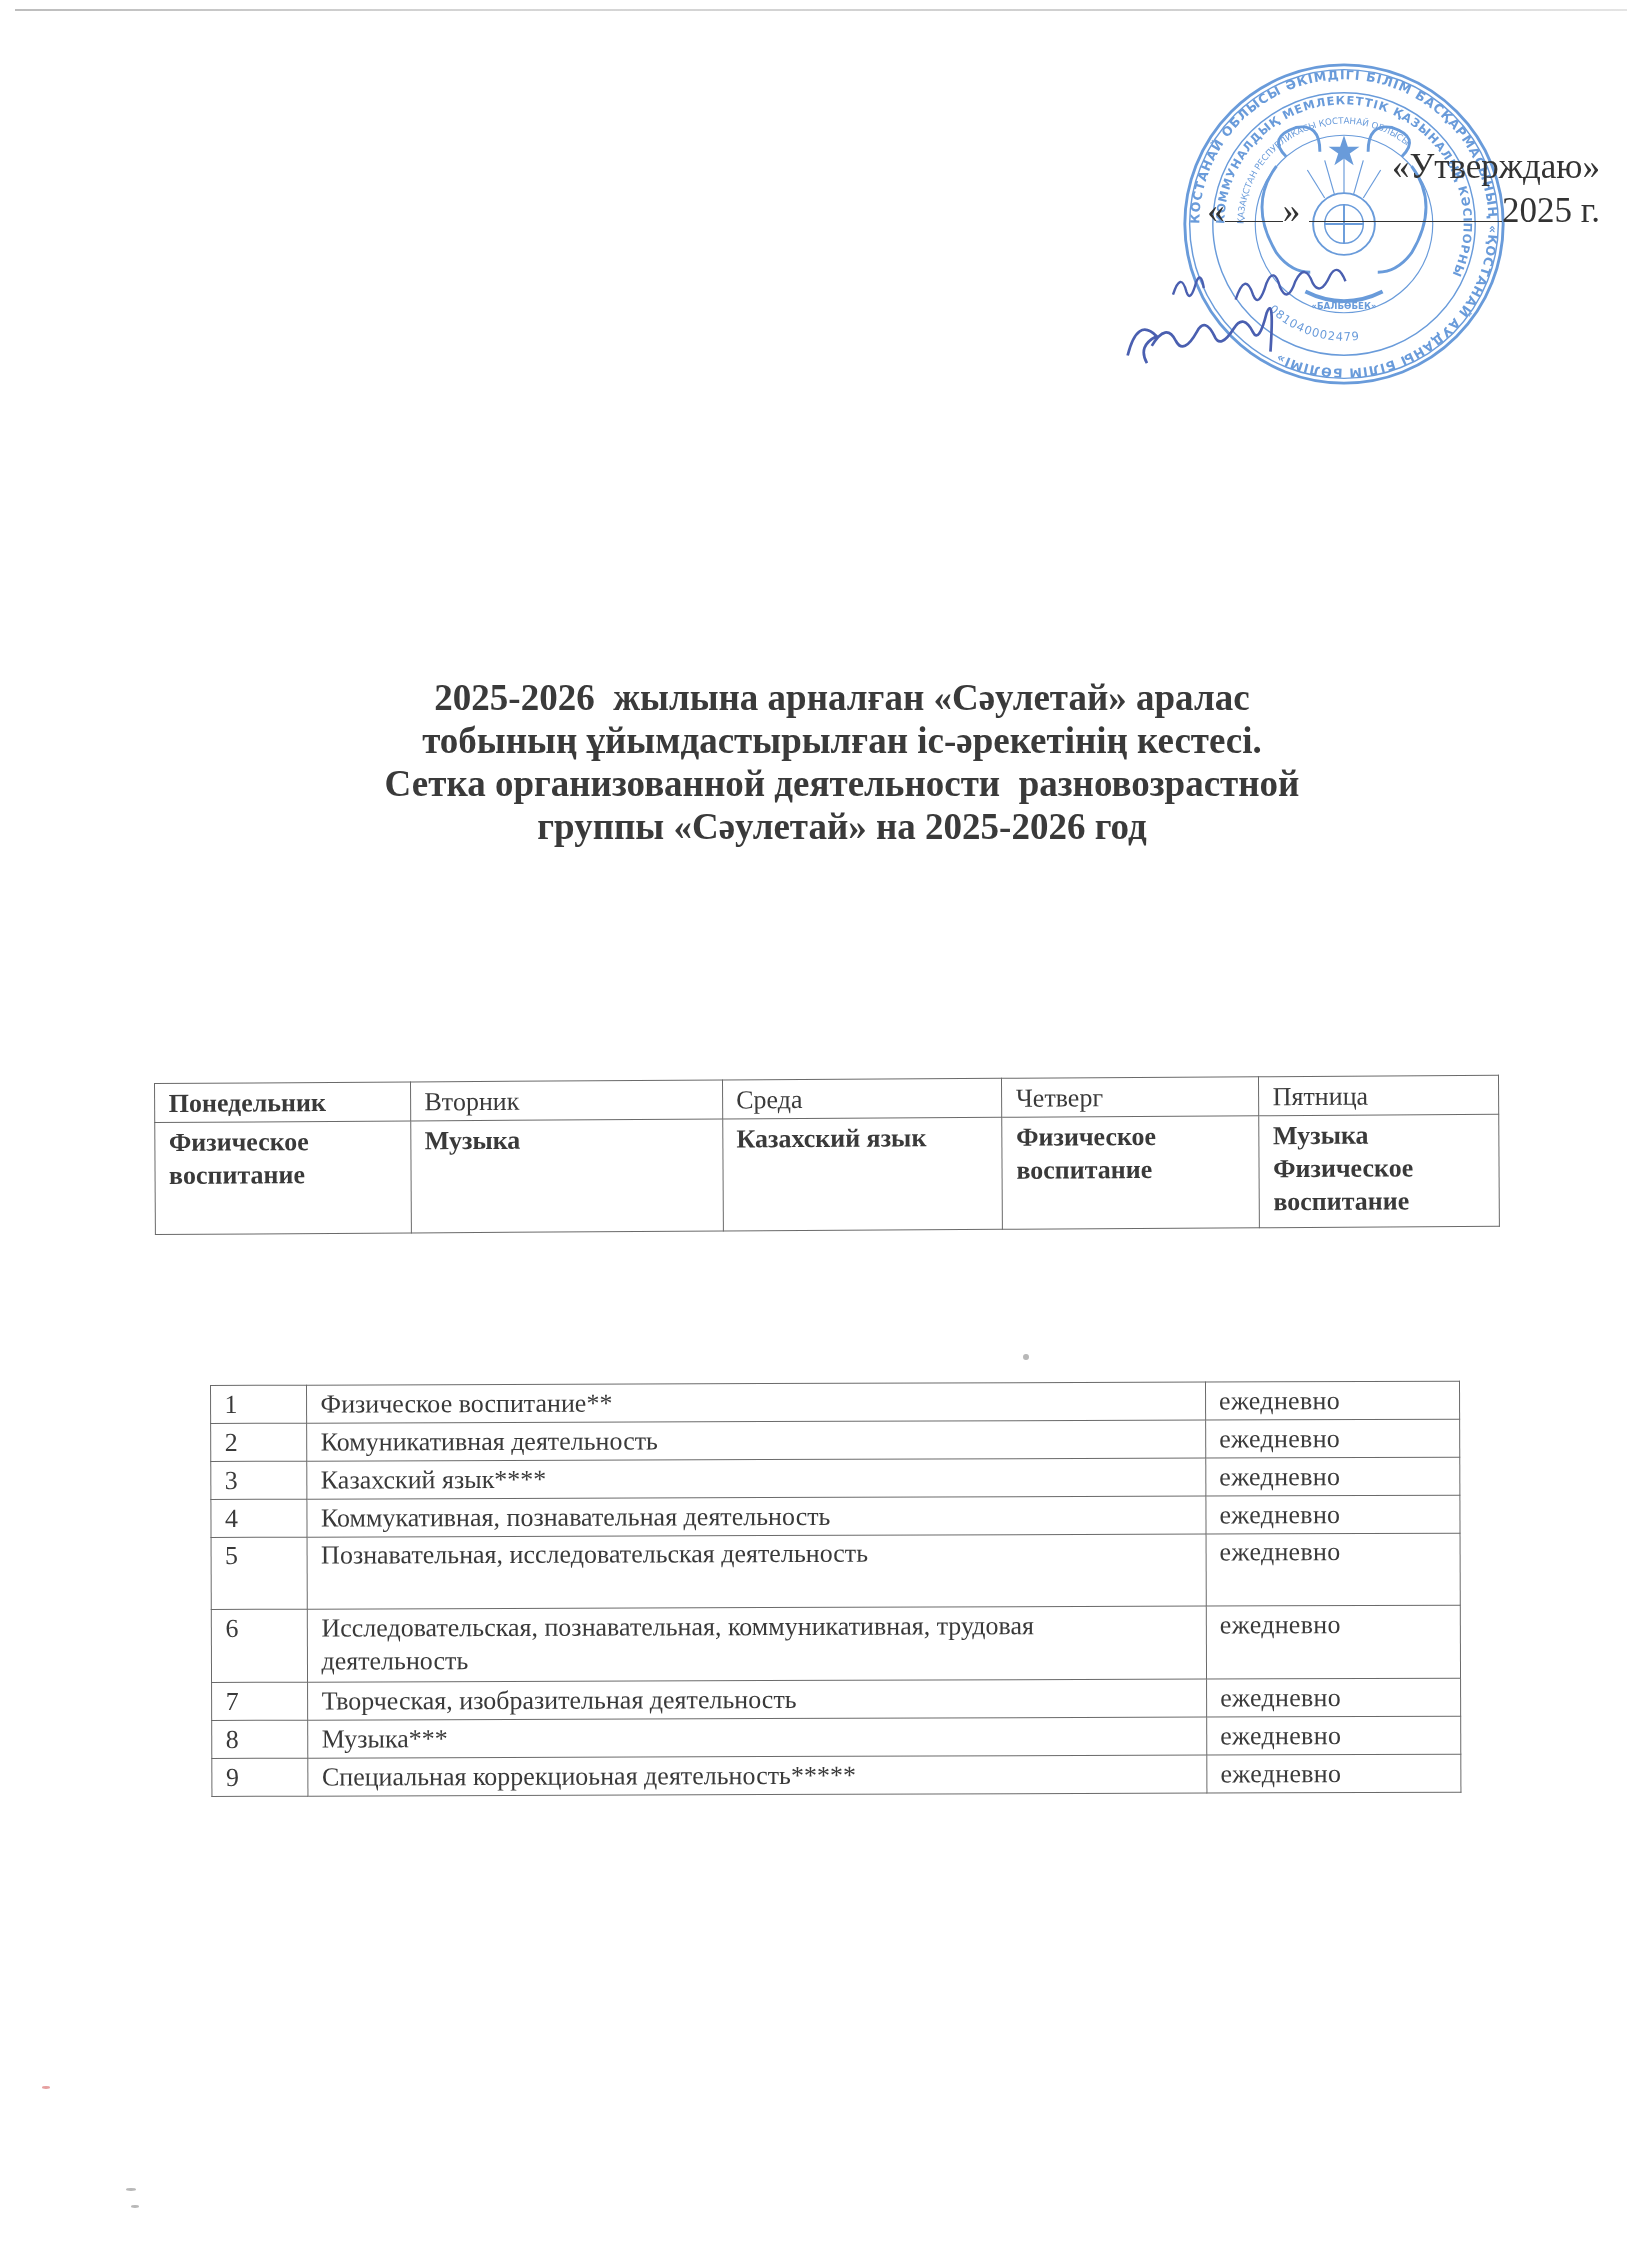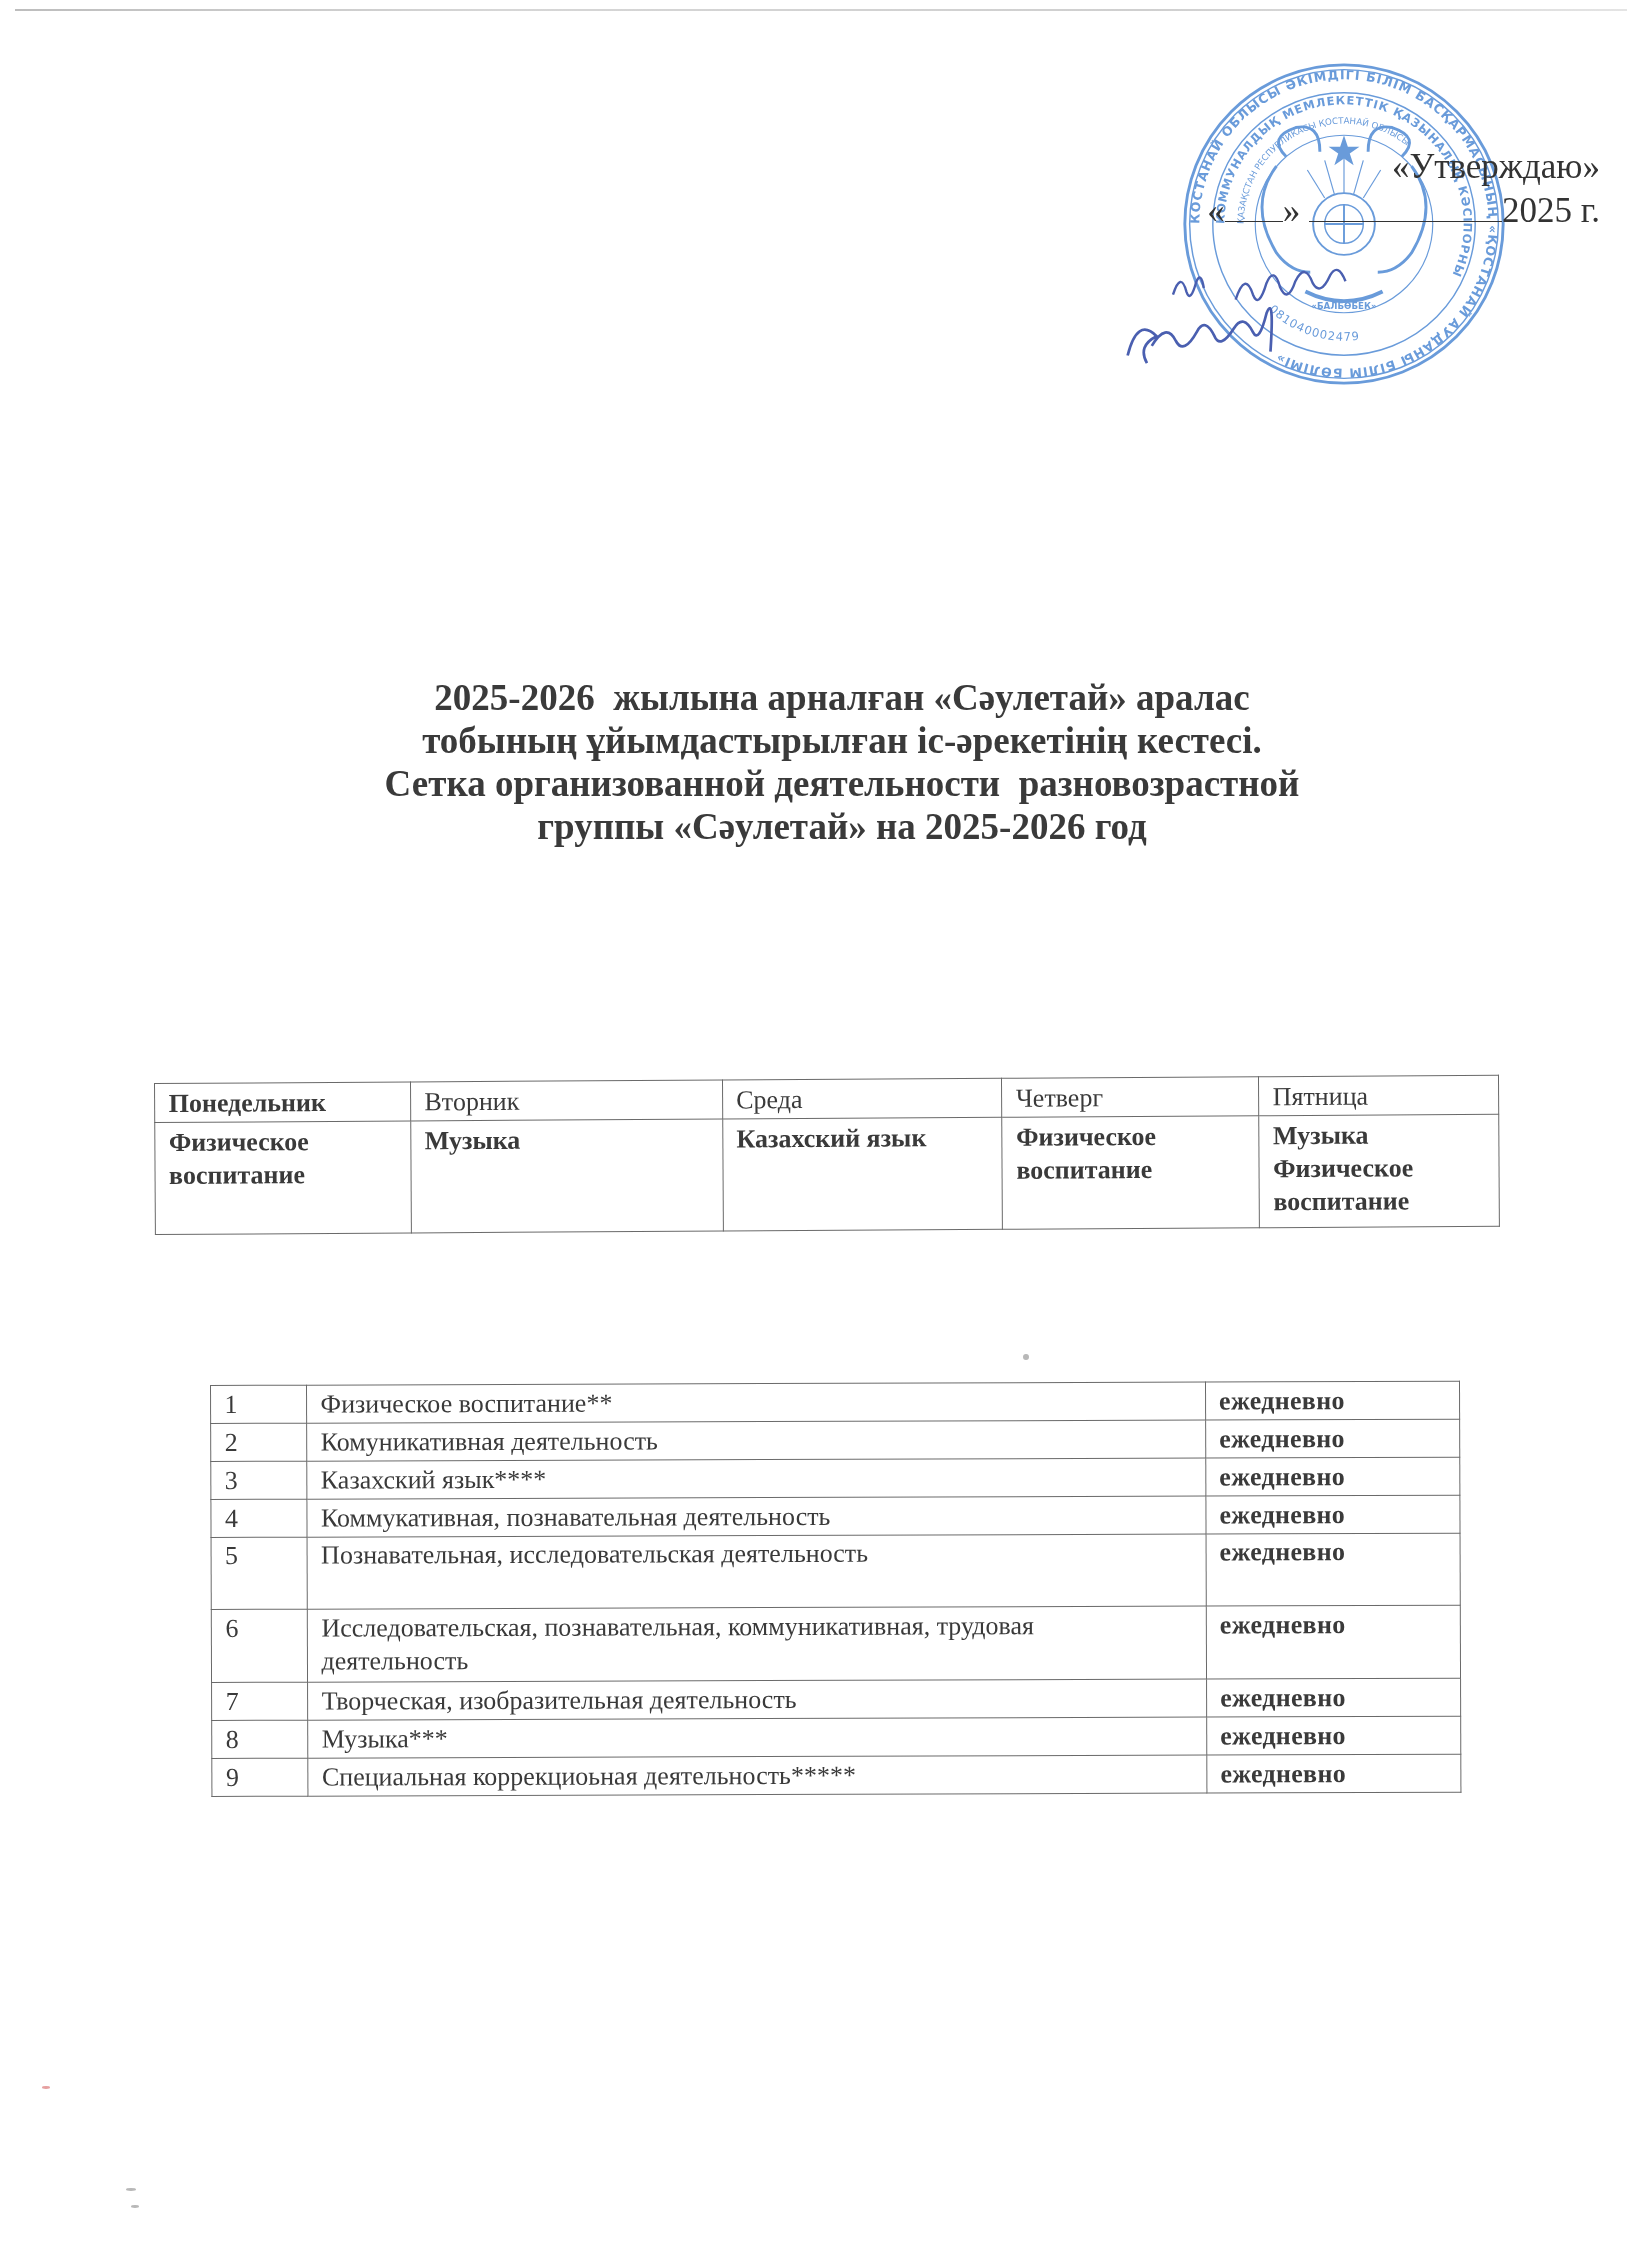--- a/index.html
+++ b/index.html
@@ -50,21 +50,21 @@
   .days .head-bold { font-weight: bold; }
   .days tbody td { height: 108px; font-weight: bold; }
   .activities {
     left: 210px; top: 1385px; width: 1250px;
     font-size: 26px; line-height: 33px;
     transform: rotate(-0.2deg); transform-origin: left top;
   }
   .activities td { padding: 1.9px 13.5px 0 13.5px; height: 35px; }
   .activities td.num { width: 68px; }
   .activities td.name { width: 739px; }
-  .activities td.freq { font-weight: bold; letter-spacing: 0.3px; margin-left: 40px; }
+  .activities td.freq { font-weight: normal; letter-spacing: 0.3px; margin-left: 40px; }
   .activities tr.tall td { height: 70px; }
   .speck { position: absolute; border-radius: 50%; background: #b8b8b8; }
 </style>
 </head>
 <body>
 
 <div class="scan-line"></div>
 
 <svg class="stamp" viewBox="0 0 340 340">
   <defs>

